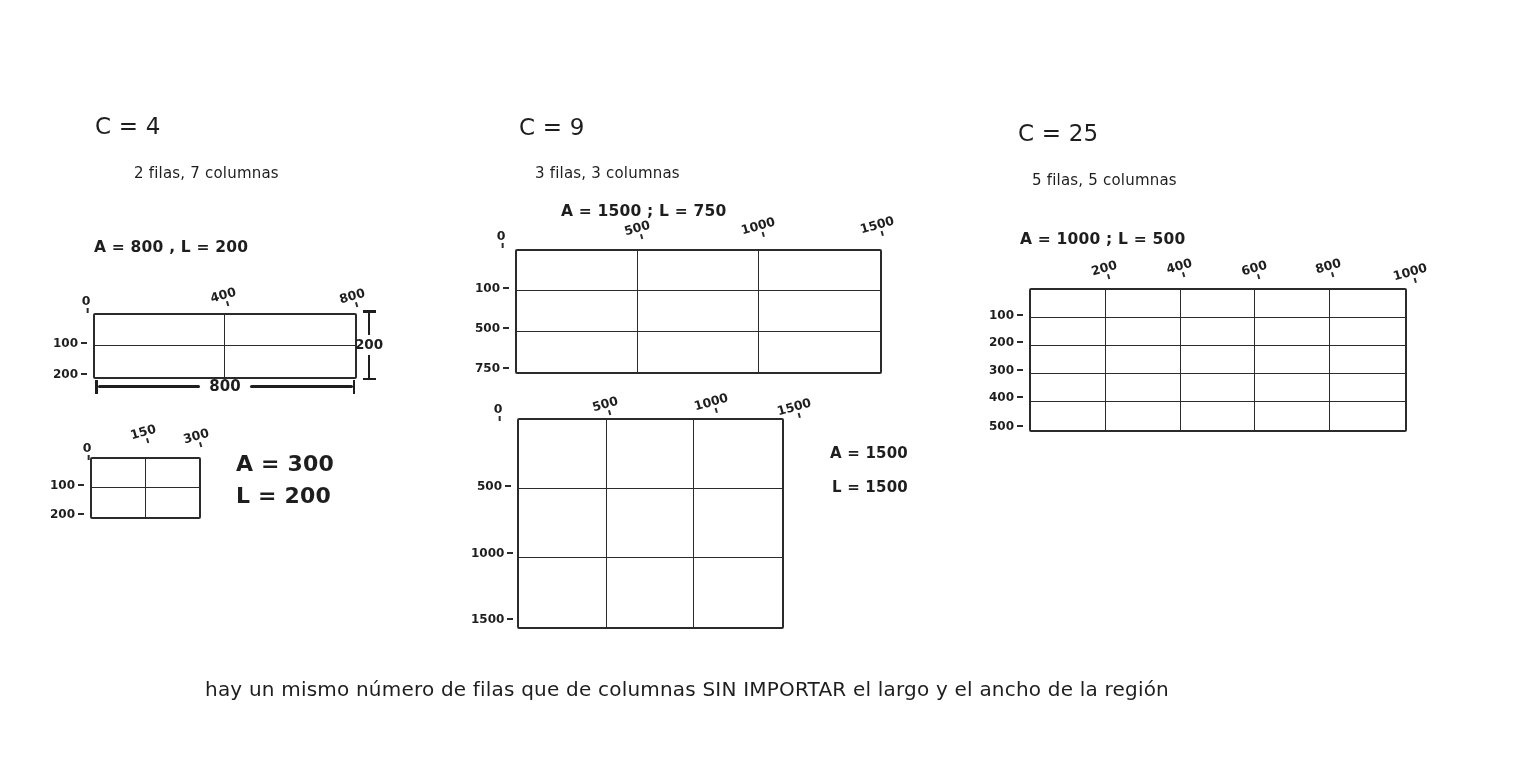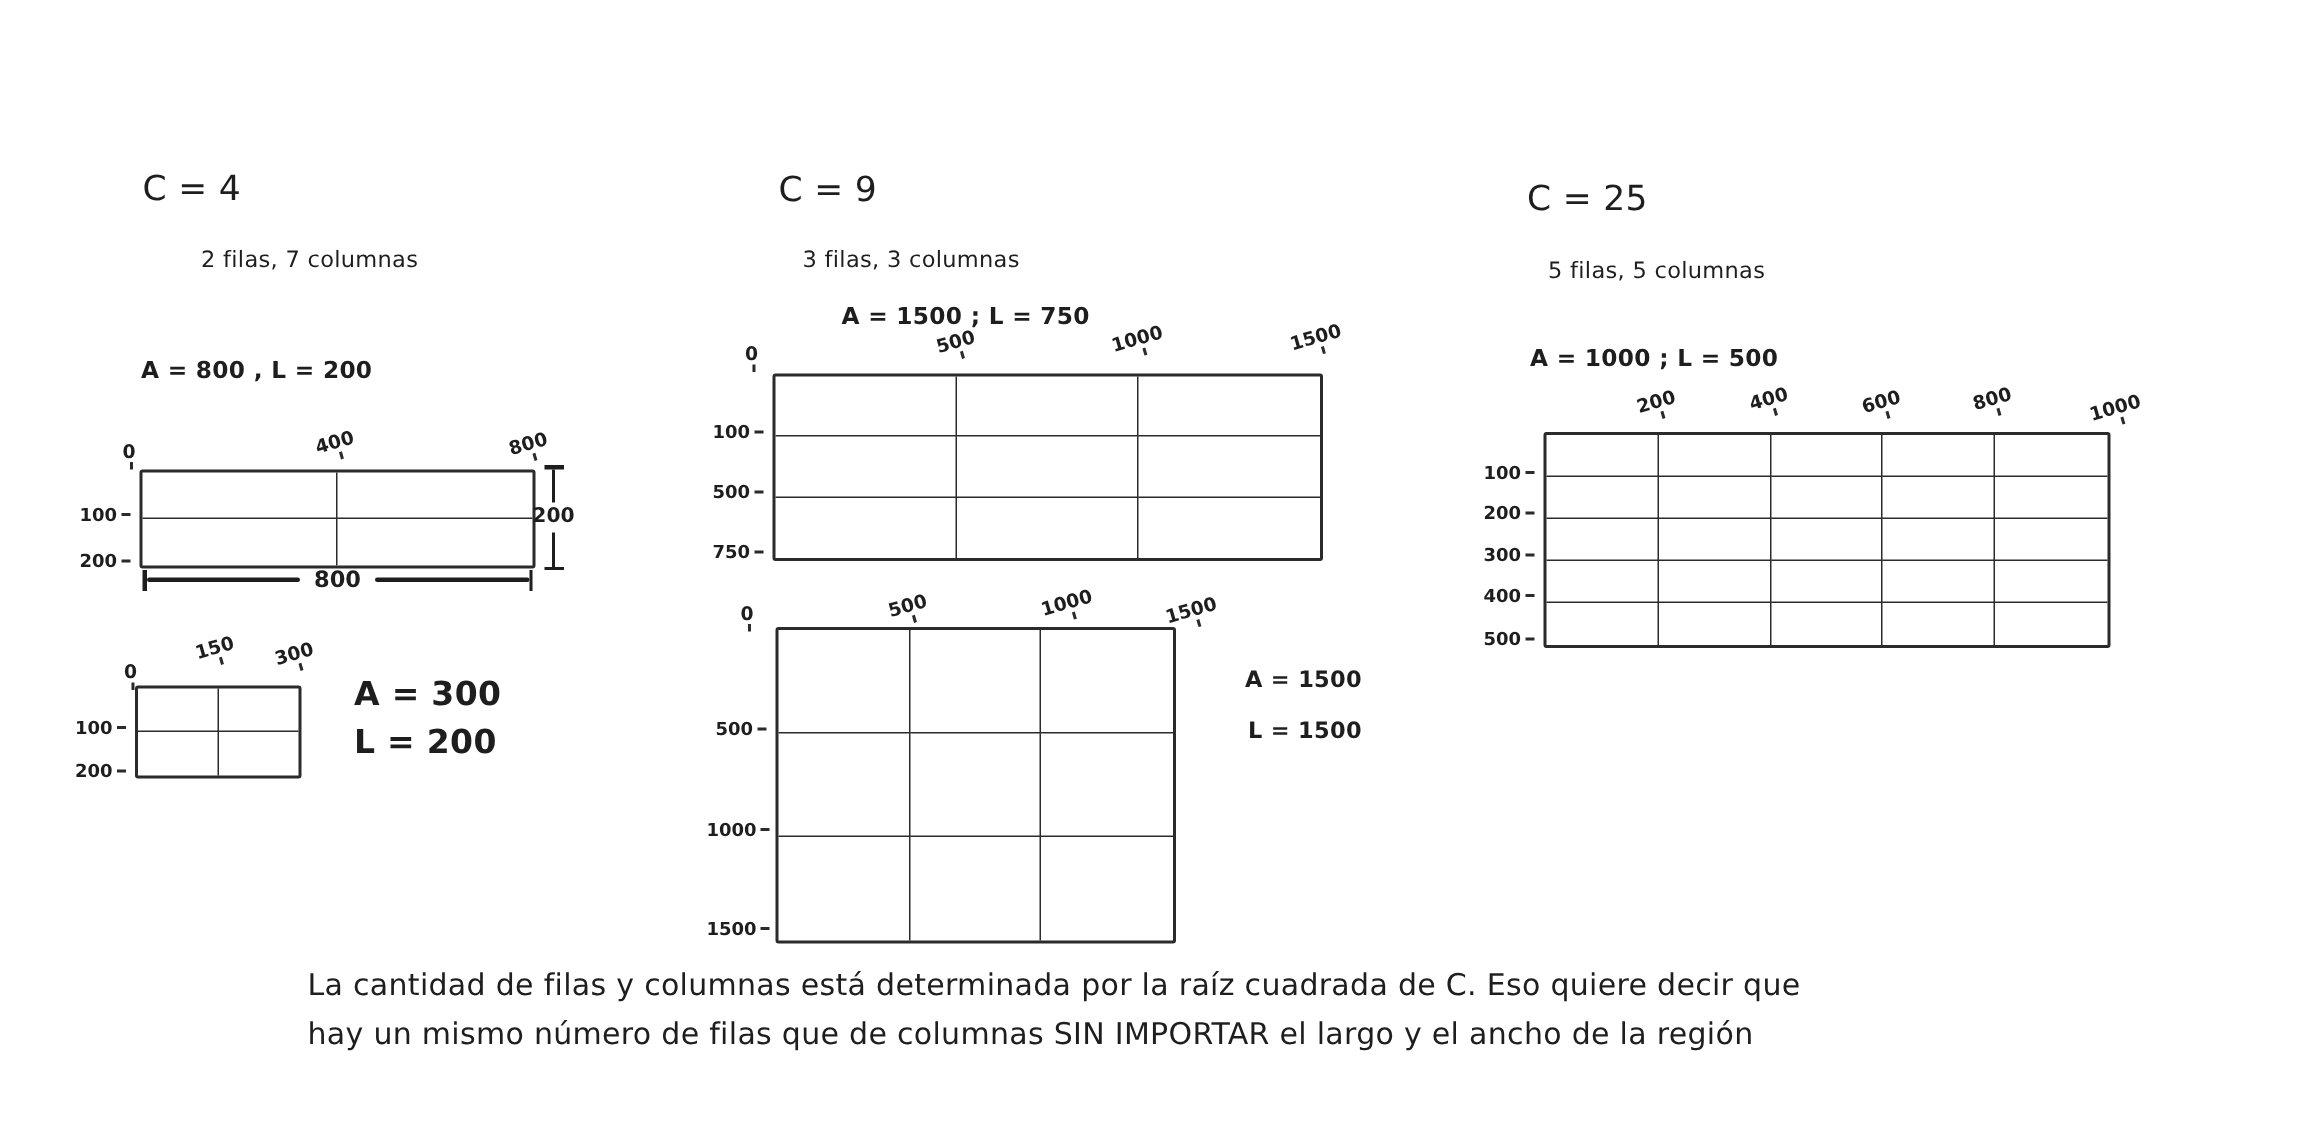--- a/index.html
+++ b/index.html
@@ -160,16 +160,15 @@
   <span class="xtick" style="left:1179px;top:258px">400</span>
   <span class="xtick" style="left:1254px;top:260px">600</span>
   <span class="xtick" style="left:1328px;top:258px">800</span>
   <span class="xtick" style="left:1410px;top:264px">1000</span>
   <span class="ytick" style="left:983px;top:308px">100</span>
   <span class="ytick" style="left:983px;top:335px">200</span>
   <span class="ytick" style="left:983px;top:363px">300</span>
   <span class="ytick" style="left:983px;top:390px">400</span>
   <span class="ytick" style="left:983px;top:419px">500</span>
 
-  <div class="abs footer-line" style="left:205px;top:644px">La cantidad de filas y columnas está determinada por la raíz cuadrada de C. Eso quiere decir que</div>
   <div class="abs footer-line" style="left:205px;top:677px">hay un mismo número de filas que de columnas SIN IMPORTAR el largo y el ancho de la región</div>
 
 </div>
 
 </body></html>

